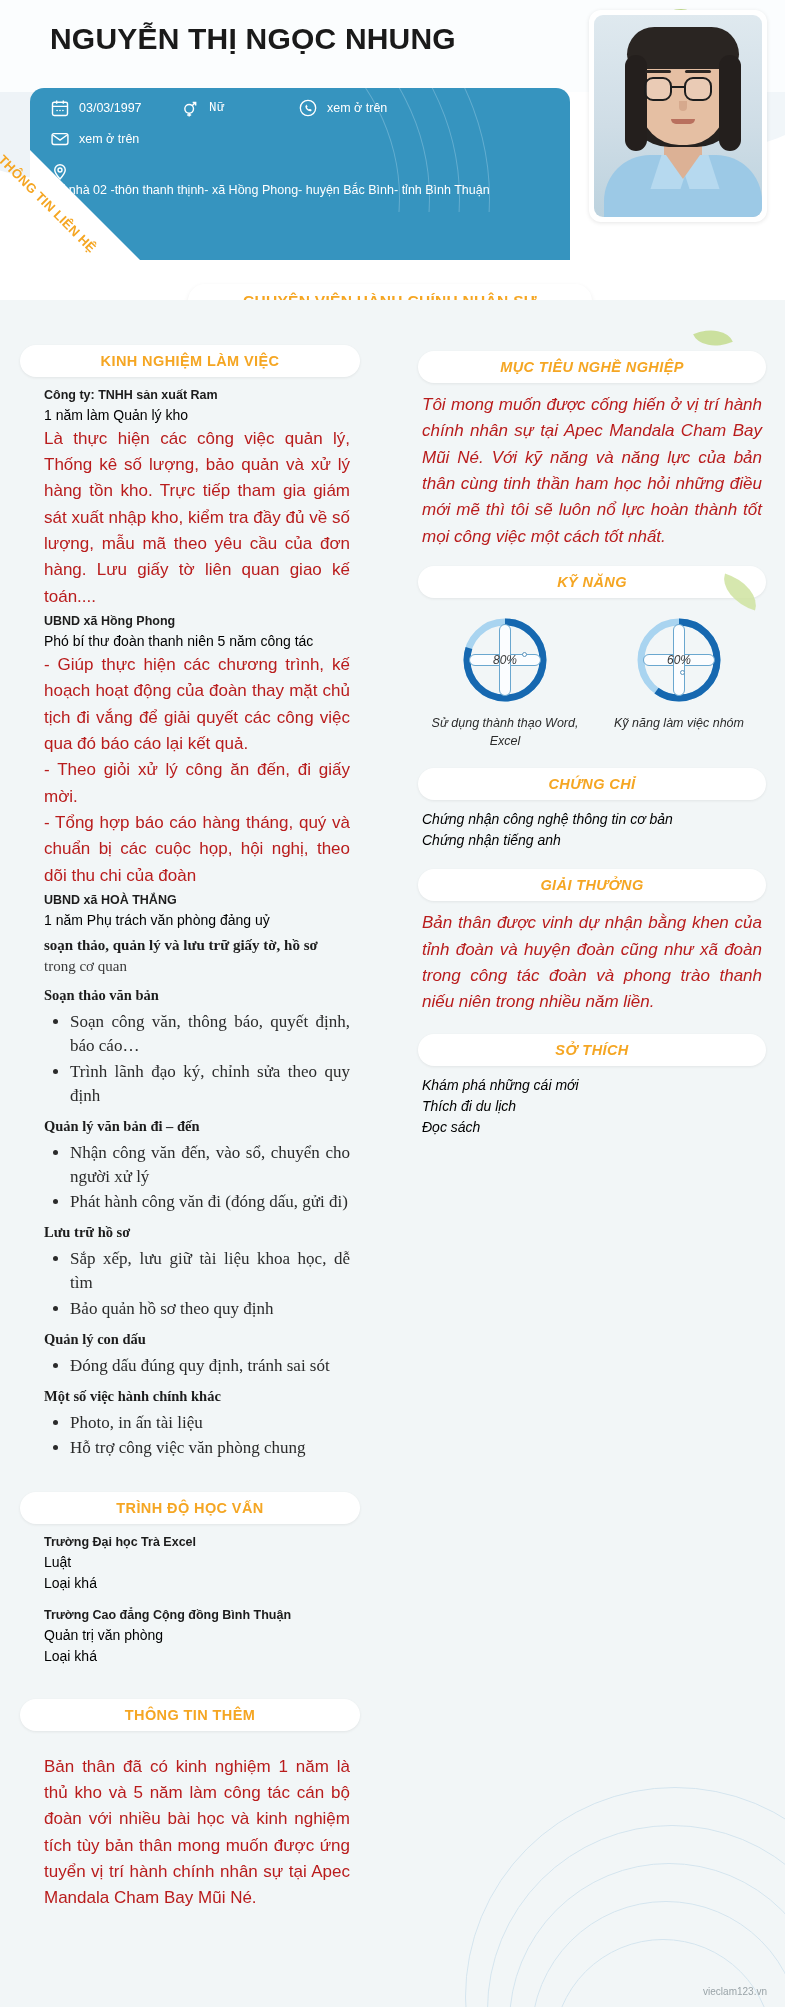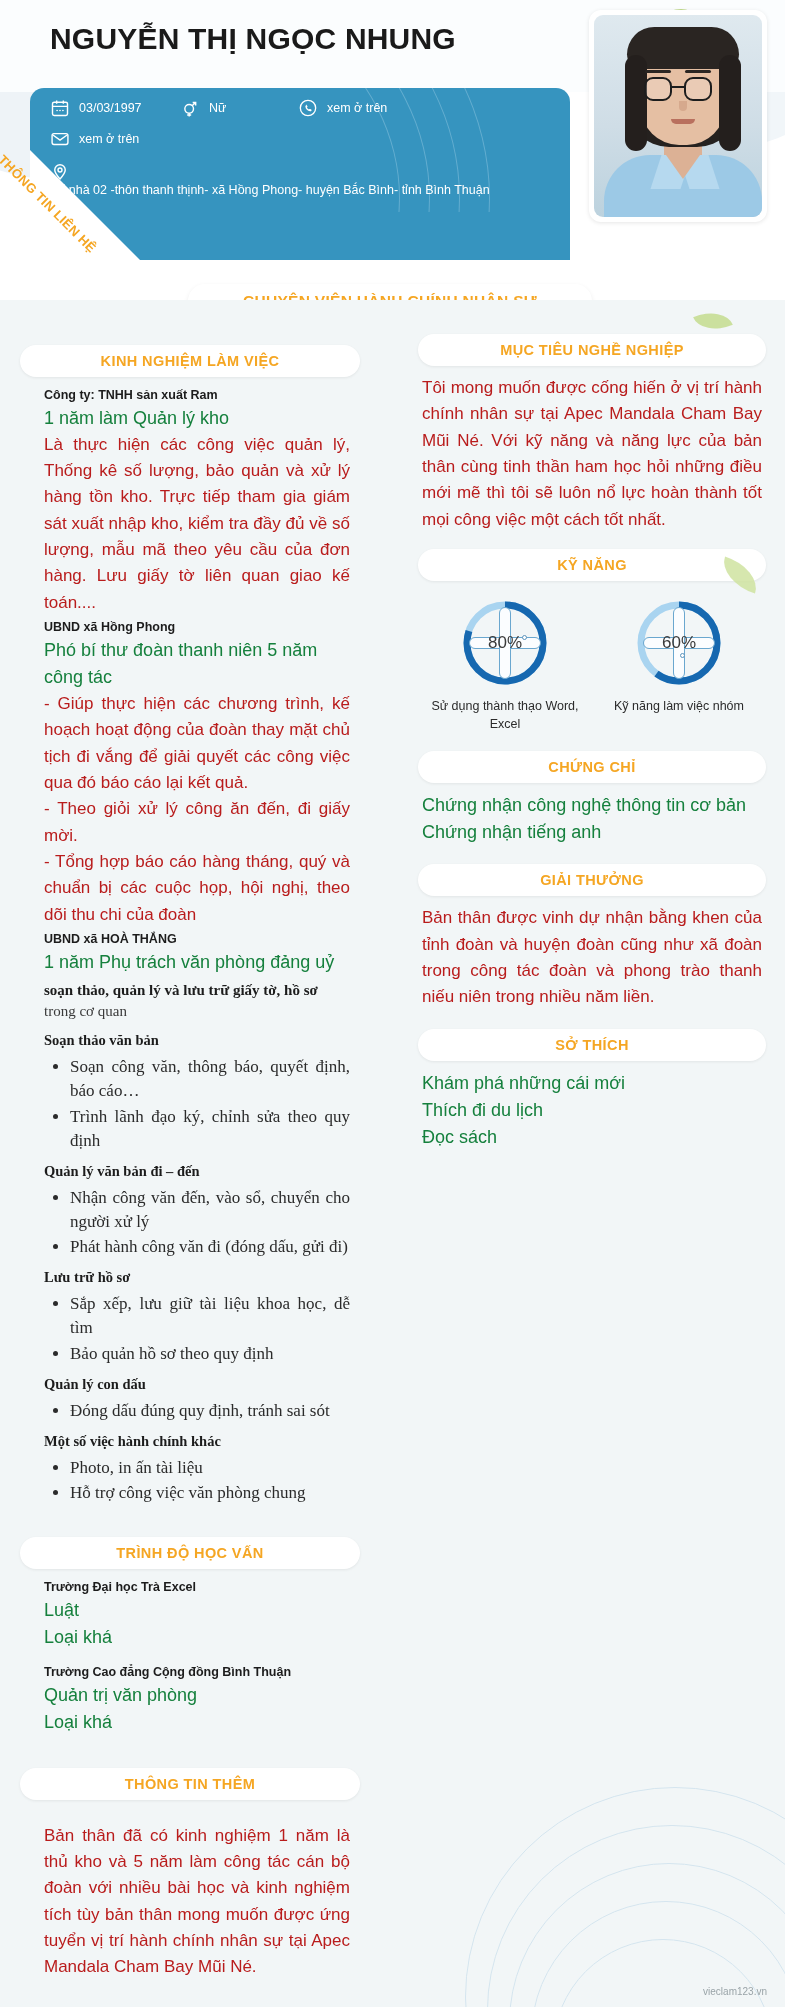--- a/index.html
+++ b/index.html
@@ -110,53 +110,53 @@
     position:absolute; left:188px; top:284px; width:404px; height:34px;
     background:#ffffff; border-radius:17px;
     box-shadow:0 2px 5px rgba(0,0,0,.08);
     display:flex; align-items:center; justify-content:center;
     color:#f5a623; font-weight:bold; font-size:15.5px; letter-spacing:.3px;
   }
 
   
   .body-bg { position:absolute; left:0; top:300px; width:785px; height:1707px; background:#f2f6f7; }
   .col-left  { position:absolute; left:20px;  top:345px; width:340px; }
-  .col-right { position:absolute; left:418px; top:334px; width:348px; }
+  .col-right { position:absolute; left:418px; top:351px; width:348px;font-style:italic; }
 
   .sec-pill {
     background:#ffffff; border-radius:16px; height:32px;
     display:flex; align-items:center; justify-content:center;
     color:#f5a623; font-weight:bold; font-size:14.5px; letter-spacing:.4px;
     box-shadow:0 1px 3px rgba(0,0,0,.07);
     margin-bottom:9px;
   }
   .sec-body { padding:0 10px 0 24px; }
   .col-right .sec-body { padding:0 4px 0 4px; }
 
   .b { font-weight:bold; color:#1c1c1c; font-size:12.5px; line-height:1.5; }
-  .n { font-size:18px; line-height:1.5; color:#15803d; }
+  .n { font-size:14px; line-height:1.5; color:#000000; }
   .j { font-size:17px; line-height:1.55; color:#b91c1c; text-align:justify; }
   .block-gap { height:12px; }
 
   
   .serif { font-family:"Liberation Serif", serif; }
   .serif .hd { font-weight:bold; font-size:14.5px; line-height:1.45; color:#1c1c1c; margin:8px 0 4px; }
   .serif .lead { font-weight:bold; font-size:15px; line-height:1.42; color:#1c1c1c; }
   .serif .lead span { font-weight:normal; color:#3a3a3a;text-align:center; }
   .serif ul { margin:2px 0 2px 26px; }
   .serif li { font-size:17px; line-height:1.42; margin-bottom:1px; text-align:justify; color:#2b2b2b; }
 
   
   .skills-row { display:flex; justify-content:space-around; margin-top:18px; }
   .skill { width:150px; text-align:center; }
   .donut { position:relative; width:88px; height:88px; margin:0 auto 10px; }
   .donut svg { display:block; transform:rotate(-90deg); }
   .donut .pct {
     position:absolute; inset:0; display:flex; align-items:center; justify-content:center;
-    font-size:17px; color:#3a3a3a;text-align:center;
+    font-size:12px; color:#3a3a3a;text-align:center;
   }
   .donut .hbar { position:absolute; left:8px; top:38px; width:72px; height:12px; border:1px solid #6aa7cf; border-radius:6px; background:#fbfdff; }
   .donut .vbar { position:absolute; left:38px; top:8px; width:12px; height:72px; border:1px solid #6aa7cf; border-radius:6px; background:#fbfdff; }
   .donut .dot { position:absolute; width:5px; height:5px; border:1px solid #5c93bb; border-radius:50%; background:#fff; }
   .skill-label { font-size:12.5px; line-height:1.45; color:#2b2b2b; }
 
   .leaf1 { position:absolute; right:36px; top:-24px; width:34px; height:22px; background:#c4dc8e; border-radius:0 100% 0 100%; transform:rotate(-22deg); opacity:.85; }
   .leaf2 { position:absolute; right:6px;  top:228px; width:40px; height:26px; background:#cfe3a0; border-radius:0 100% 0 100%; transform:rotate(18deg); opacity:.85; }
   .leaf-hd { position:absolute; right:92px; top:6px; width:30px; height:20px; background:#bcd884; border-radius:0 100% 0 100%; transform:rotate(-35deg); opacity:.9; }
 
@@ -195,21 +195,21 @@
             <svg width="20" height="20" viewBox="0 0 24 24" fill="none" stroke="#fff" stroke-width="1.7">
               <rect x="3" y="5" width="18" height="16" rx="2"></rect>
                 <path d="M3 10h18M8 3v4M16 3v4"></path>
               <circle cx="8.5" cy="15" r="1" fill="#fff" stroke="none"></circle>
                 <circle cx="12" cy="15" r="1" fill="#fff" stroke="none"></circle>
                 <circle cx="15.5" cy="15" r="1" fill="#fff" stroke="none"></circle>
             </svg>
           </span>
           <span>03/03/1997</span>
         </div>
-        <div class="c-item" style="width:118px;">
+        <div class="c-item" style="width:118px;font-family:Liberation Mono, monospace;">
           <span class="c-ico">
             <svg width="20" height="20" viewBox="0 0 24 24" fill="none" stroke="#fff" stroke-width="1.7">
               <circle cx="11" cy="13" r="5.2"></circle>
                 <path d="M11 18.2v4M8.6 20.4h4.8M14.6 9.4l4-4M15.2 5.4h3.6v3.6"></path>
             </svg>
           </span>
           <span>Nữ</span>
         </div>
         <div class="c-item">
           <span class="c-ico">

